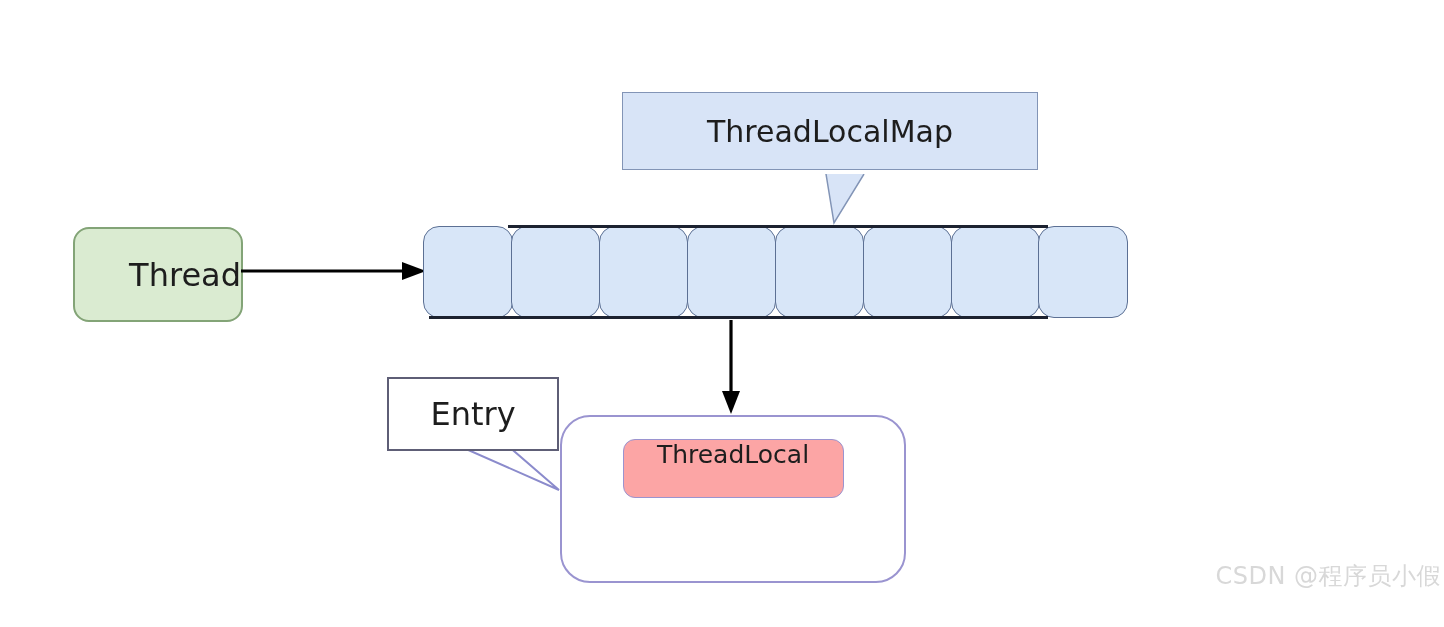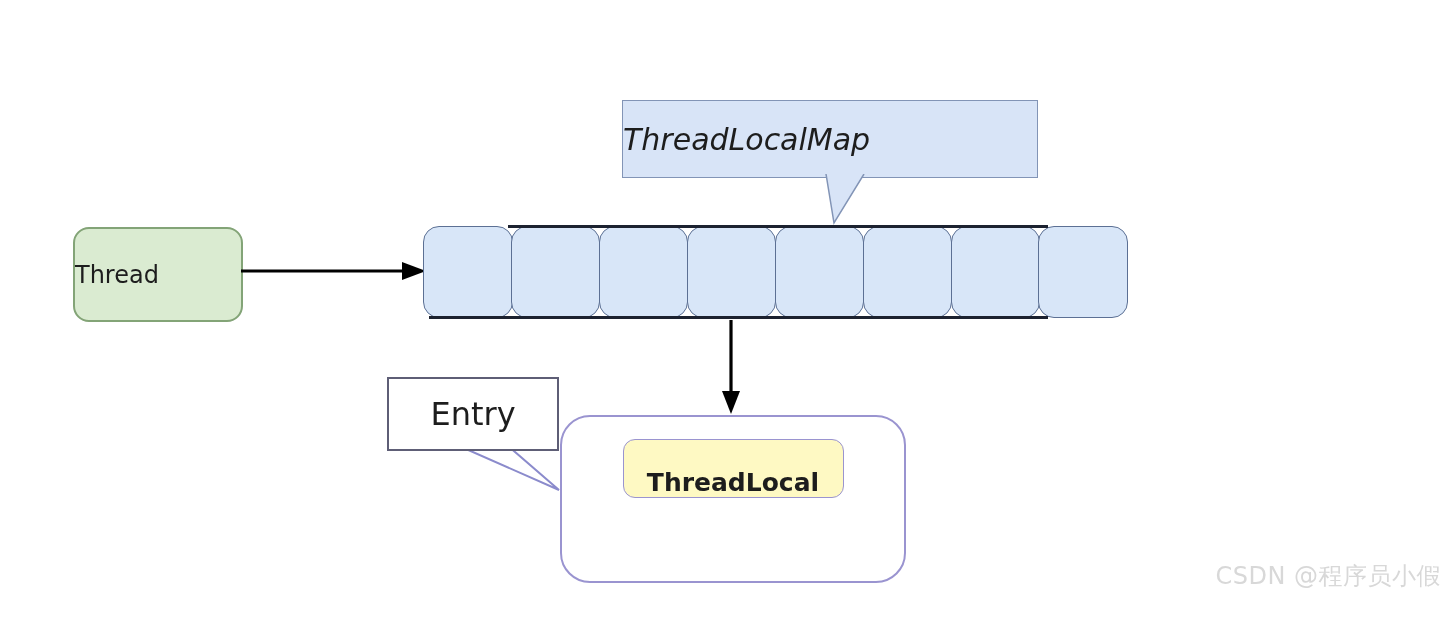--- a/index.html
+++ b/index.html
@@ -9,37 +9,36 @@
     height: 627px;
     background: #ffffff;
     overflow: hidden;
     font-family: "DejaVu Sans", sans-serif;
     color: var(--text-color, #1d1d1d);
   }
   .abs { position: absolute; }
 
   
   .tlm-callout {
-    left: 622px; top: 100px; width: 414px; height: 76px;
+    left: 622px; top: 92px; width: 414px; height: 76px;
     background: var(--callout-fill, #d8e4f7);
     border: 1.5px solid var(--callout-border, #8294b6);
-    display: flex; align-items: center; 
+    display: flex; align-items: center; justify-content: center;
     font-size: 30px;
-    font-style: italic;
   }
   .tlm-tail { left: 820px; top: 174px; }
 
   
   .thread-box {
     left: 73px; top: 227px; width: 166px; height: 91px;
     background: var(--thread-fill, #daebd1);
     border: 2px solid var(--thread-border, #83a477);
     border-radius: 16px;
-    display: flex; align-items: center; justify-content: flex-start;
-    font-size: 24px;
+    display: flex; align-items: center; justify-content: flex-end;
+    font-size: 32px;
   }
 
   
   .slot-array { left: 423px; top: 226px; width: 705px; height: 92px; }
   .slot-array .rail {
     position: absolute; height: 3px;
     background: var(--line-dark, #1c2230);
     z-index: 2;
   }
   .slot-array .rail-top    { top: -1px;    left: 85px; right: 80px; }
@@ -78,27 +77,26 @@
     background: #ffffff;
     border: 2px solid var(--purple-border, #9a94d0);
     border-radius: 30px;
     display: flex; flex-direction: column; align-items: center;
     padding-top: 22px; gap: 15px;
     box-sizing: border-box;
     z-index: 2;
   }
   .field-box {
     width: 221px; height: 59px;
-    background: #fef9c3;
+    background: #fca5a5;
     border: 1.8px solid var(--purple-border, #9a94d0);
     border-radius: 12px;
-    display: flex; align-items: flex-end; justify-content: center;
+    display: flex; align-items: flex-start; justify-content: center;
     font-size: 25px;
     box-sizing: border-box;
-    font-weight: bold;
   }
 
   
   .watermark {
     right: 3px; top: 560px;
     font-size: 24px;
     color: var(--watermark-color, #d8d8d8);
     letter-spacing: 0.5px;
   }
 

